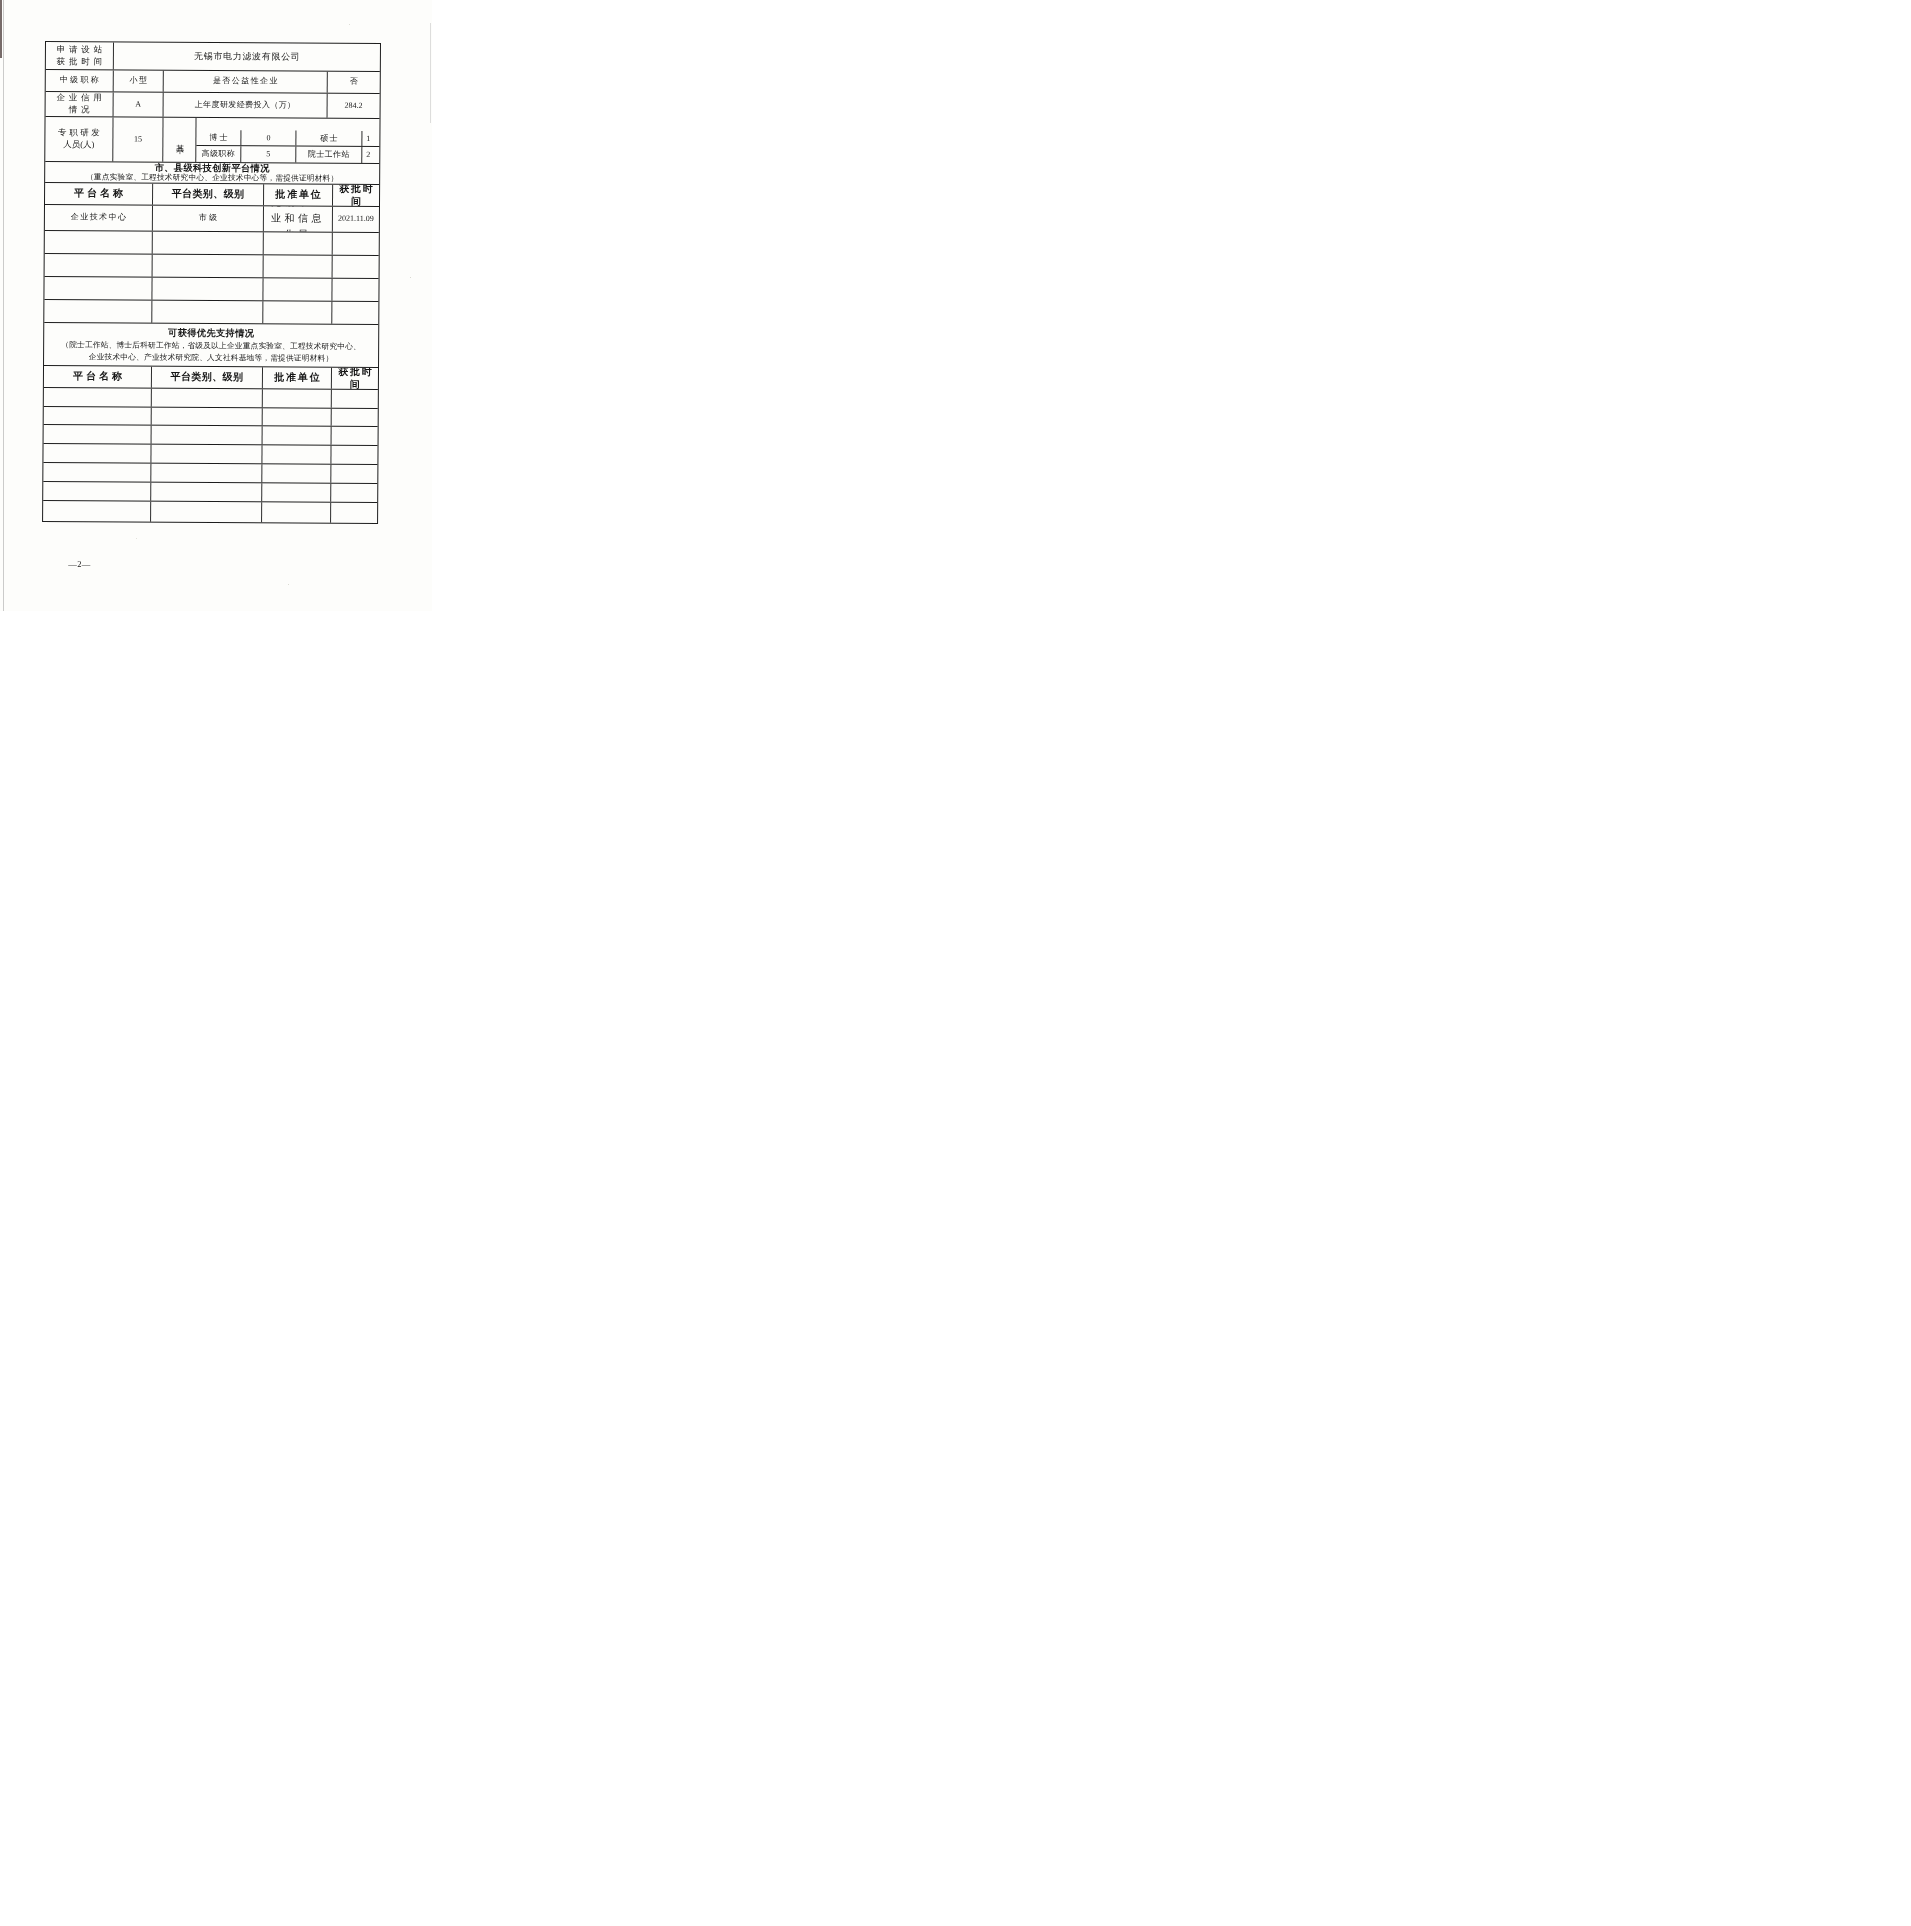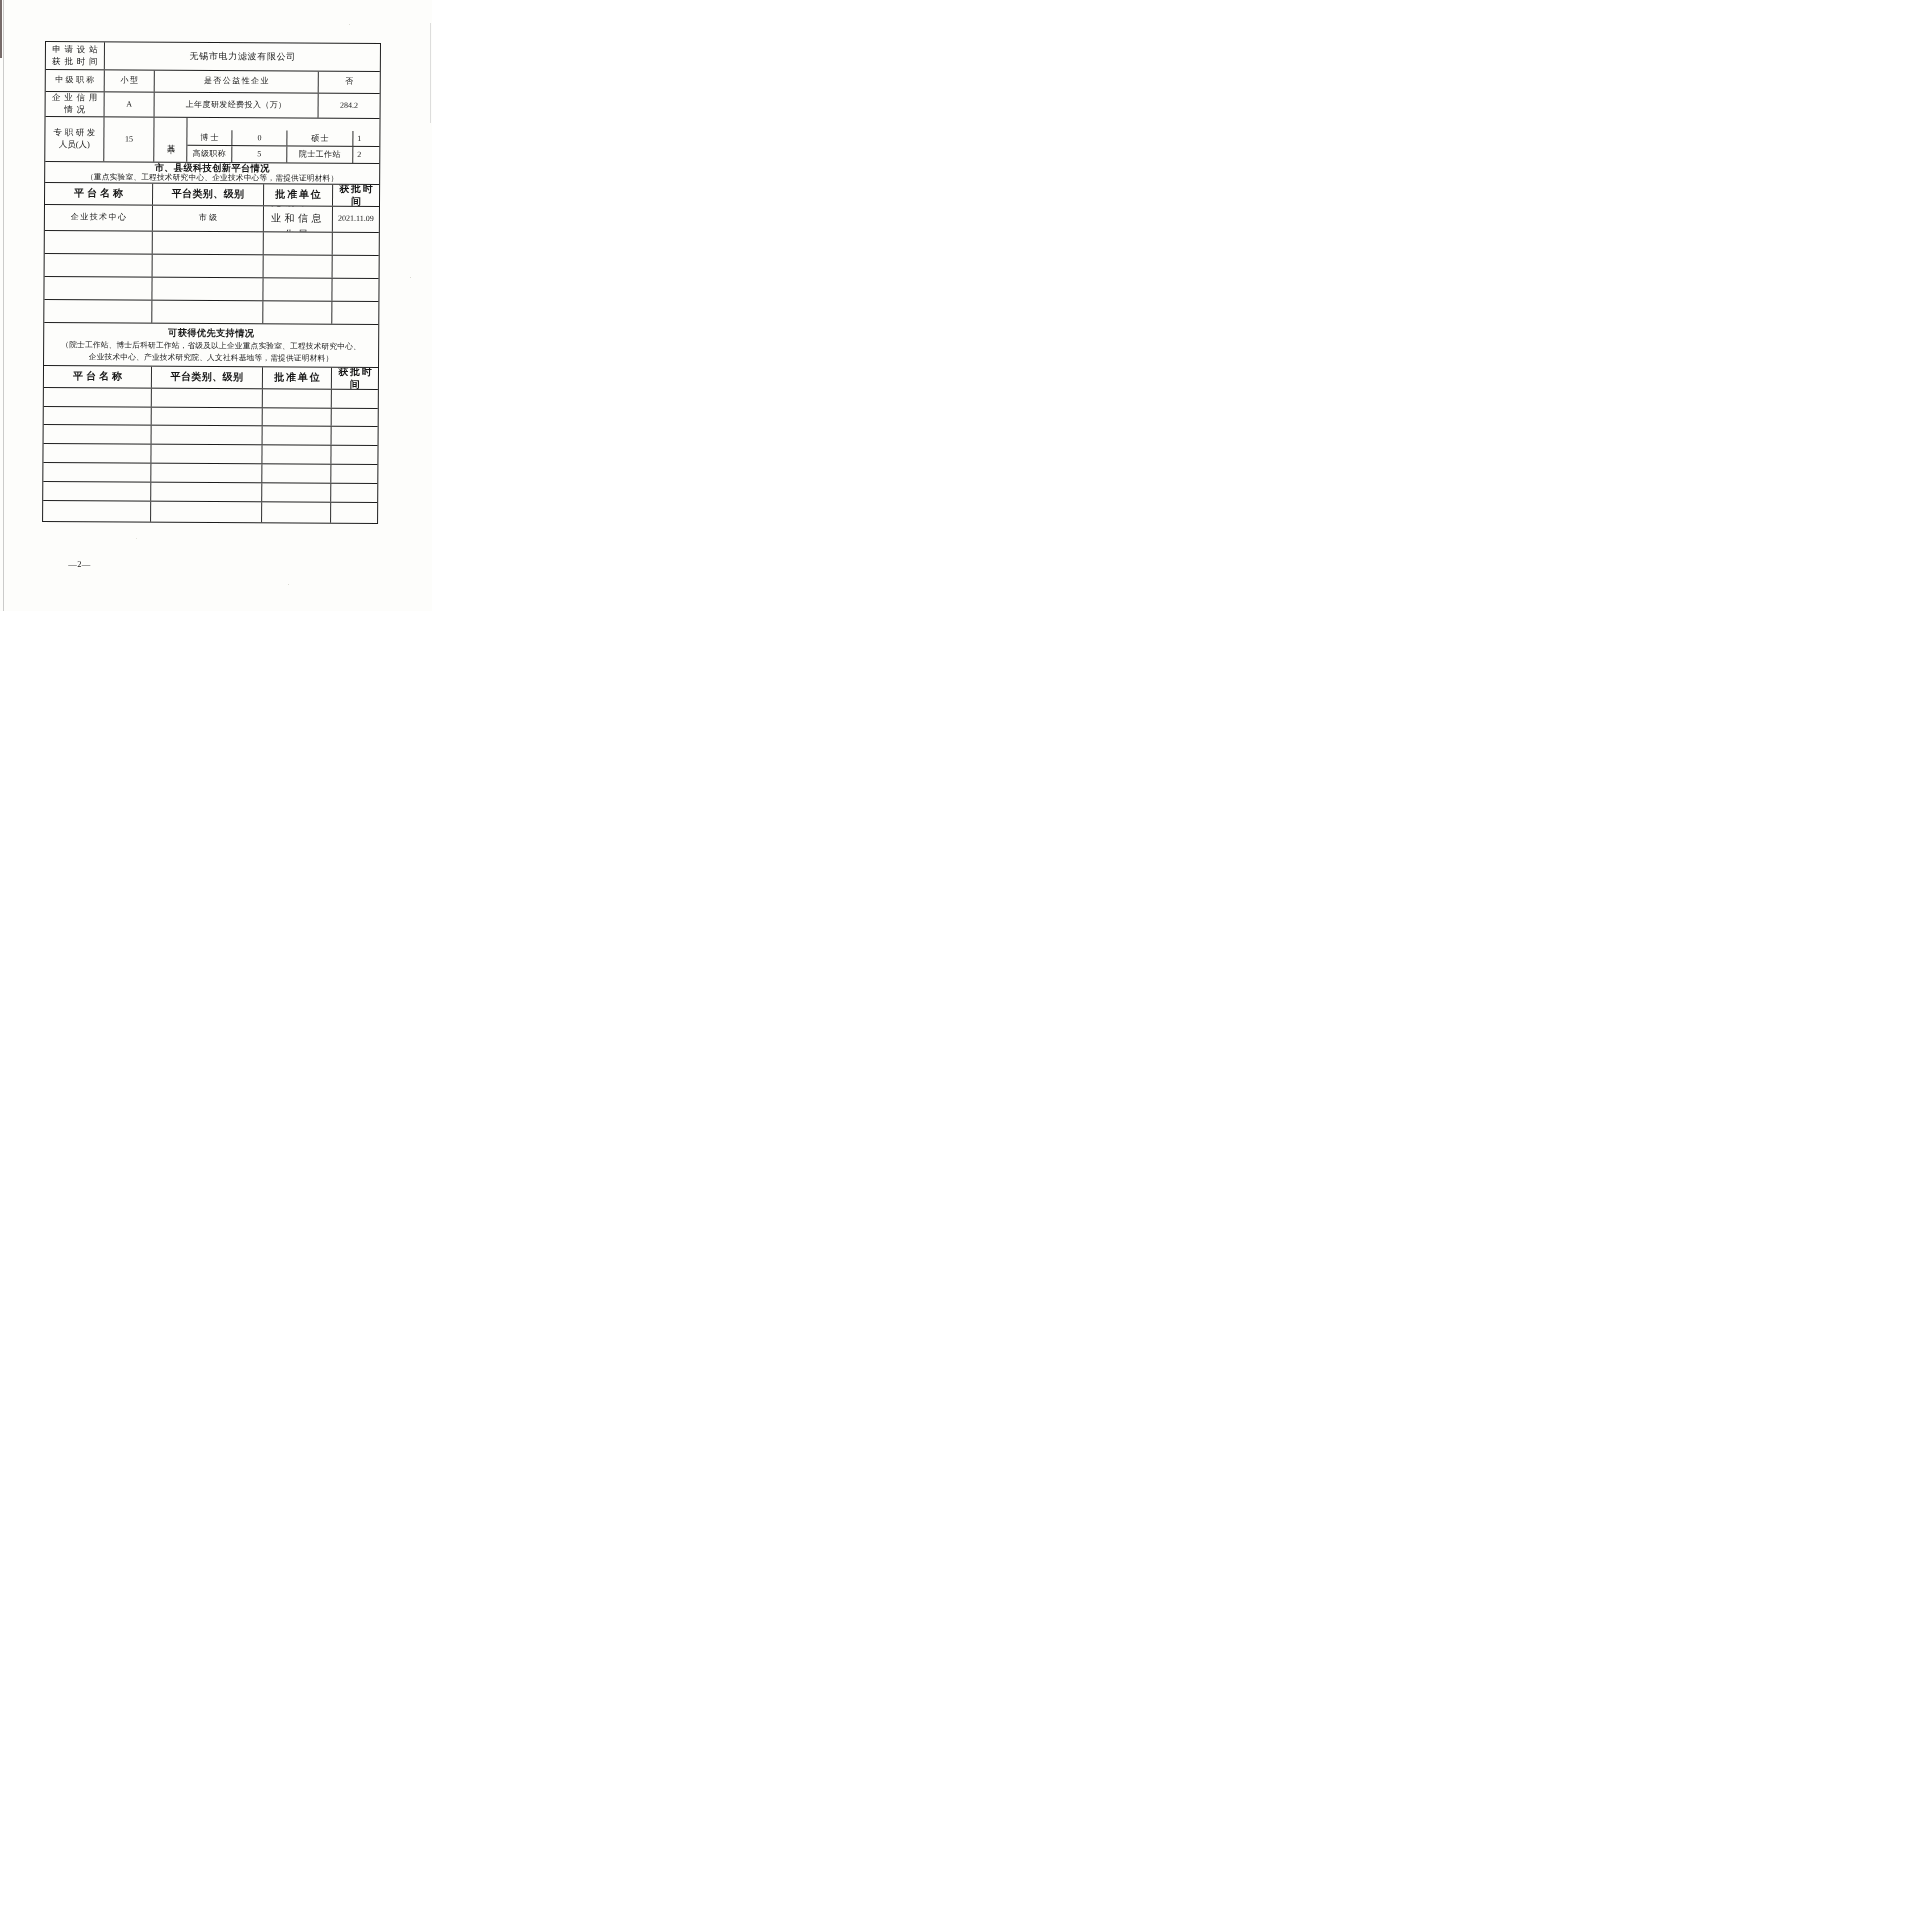--- a/index.html
+++ b/index.html
@@ -32,21 +32,21 @@
   .row:last-child { border-bottom:none; }
   .cell {
     border-right:0.4px solid #2c2c2c;
     display:flex; flex-direction:column; align-items:center; justify-content:center;
     text-align:center; font-size:8px; line-height:1.25; overflow:hidden;
   }
   .cell:last-child { border-right:none; }
   .flex1 { flex:1; }
 
   
-  .w152 { width:59px; } .w131 { width:50px; } .w426 { width:164px; }
+  .w152 { width:68px; } .w131 { width:50px; } .w426 { width:164px; }
   .w85  { width:33px; }
   .s118 { width:45px; } .s143 { width:55px; } .s120 { width:66px; }
   .a281 { width:108px; } .b289 { width:111px; } .c179 { width:69px; }
 
   
   .r1 { height:28px; } .r2 { height:21.6px; } .r3 { height:25.4px; } .r4 { height:45px; }
   .band1 { height:21px; } .hdr1 { height:22.3px; } .data1 { height:25.4px; }
   .e61 { height:23.5px; } .e60 { height:23px; }
   .band2 { height:43px; } .hdr2 { height:22px; }
   .f48 { height:18.5px; } .f49 { height:19px; } .f52 { height:20px; }

